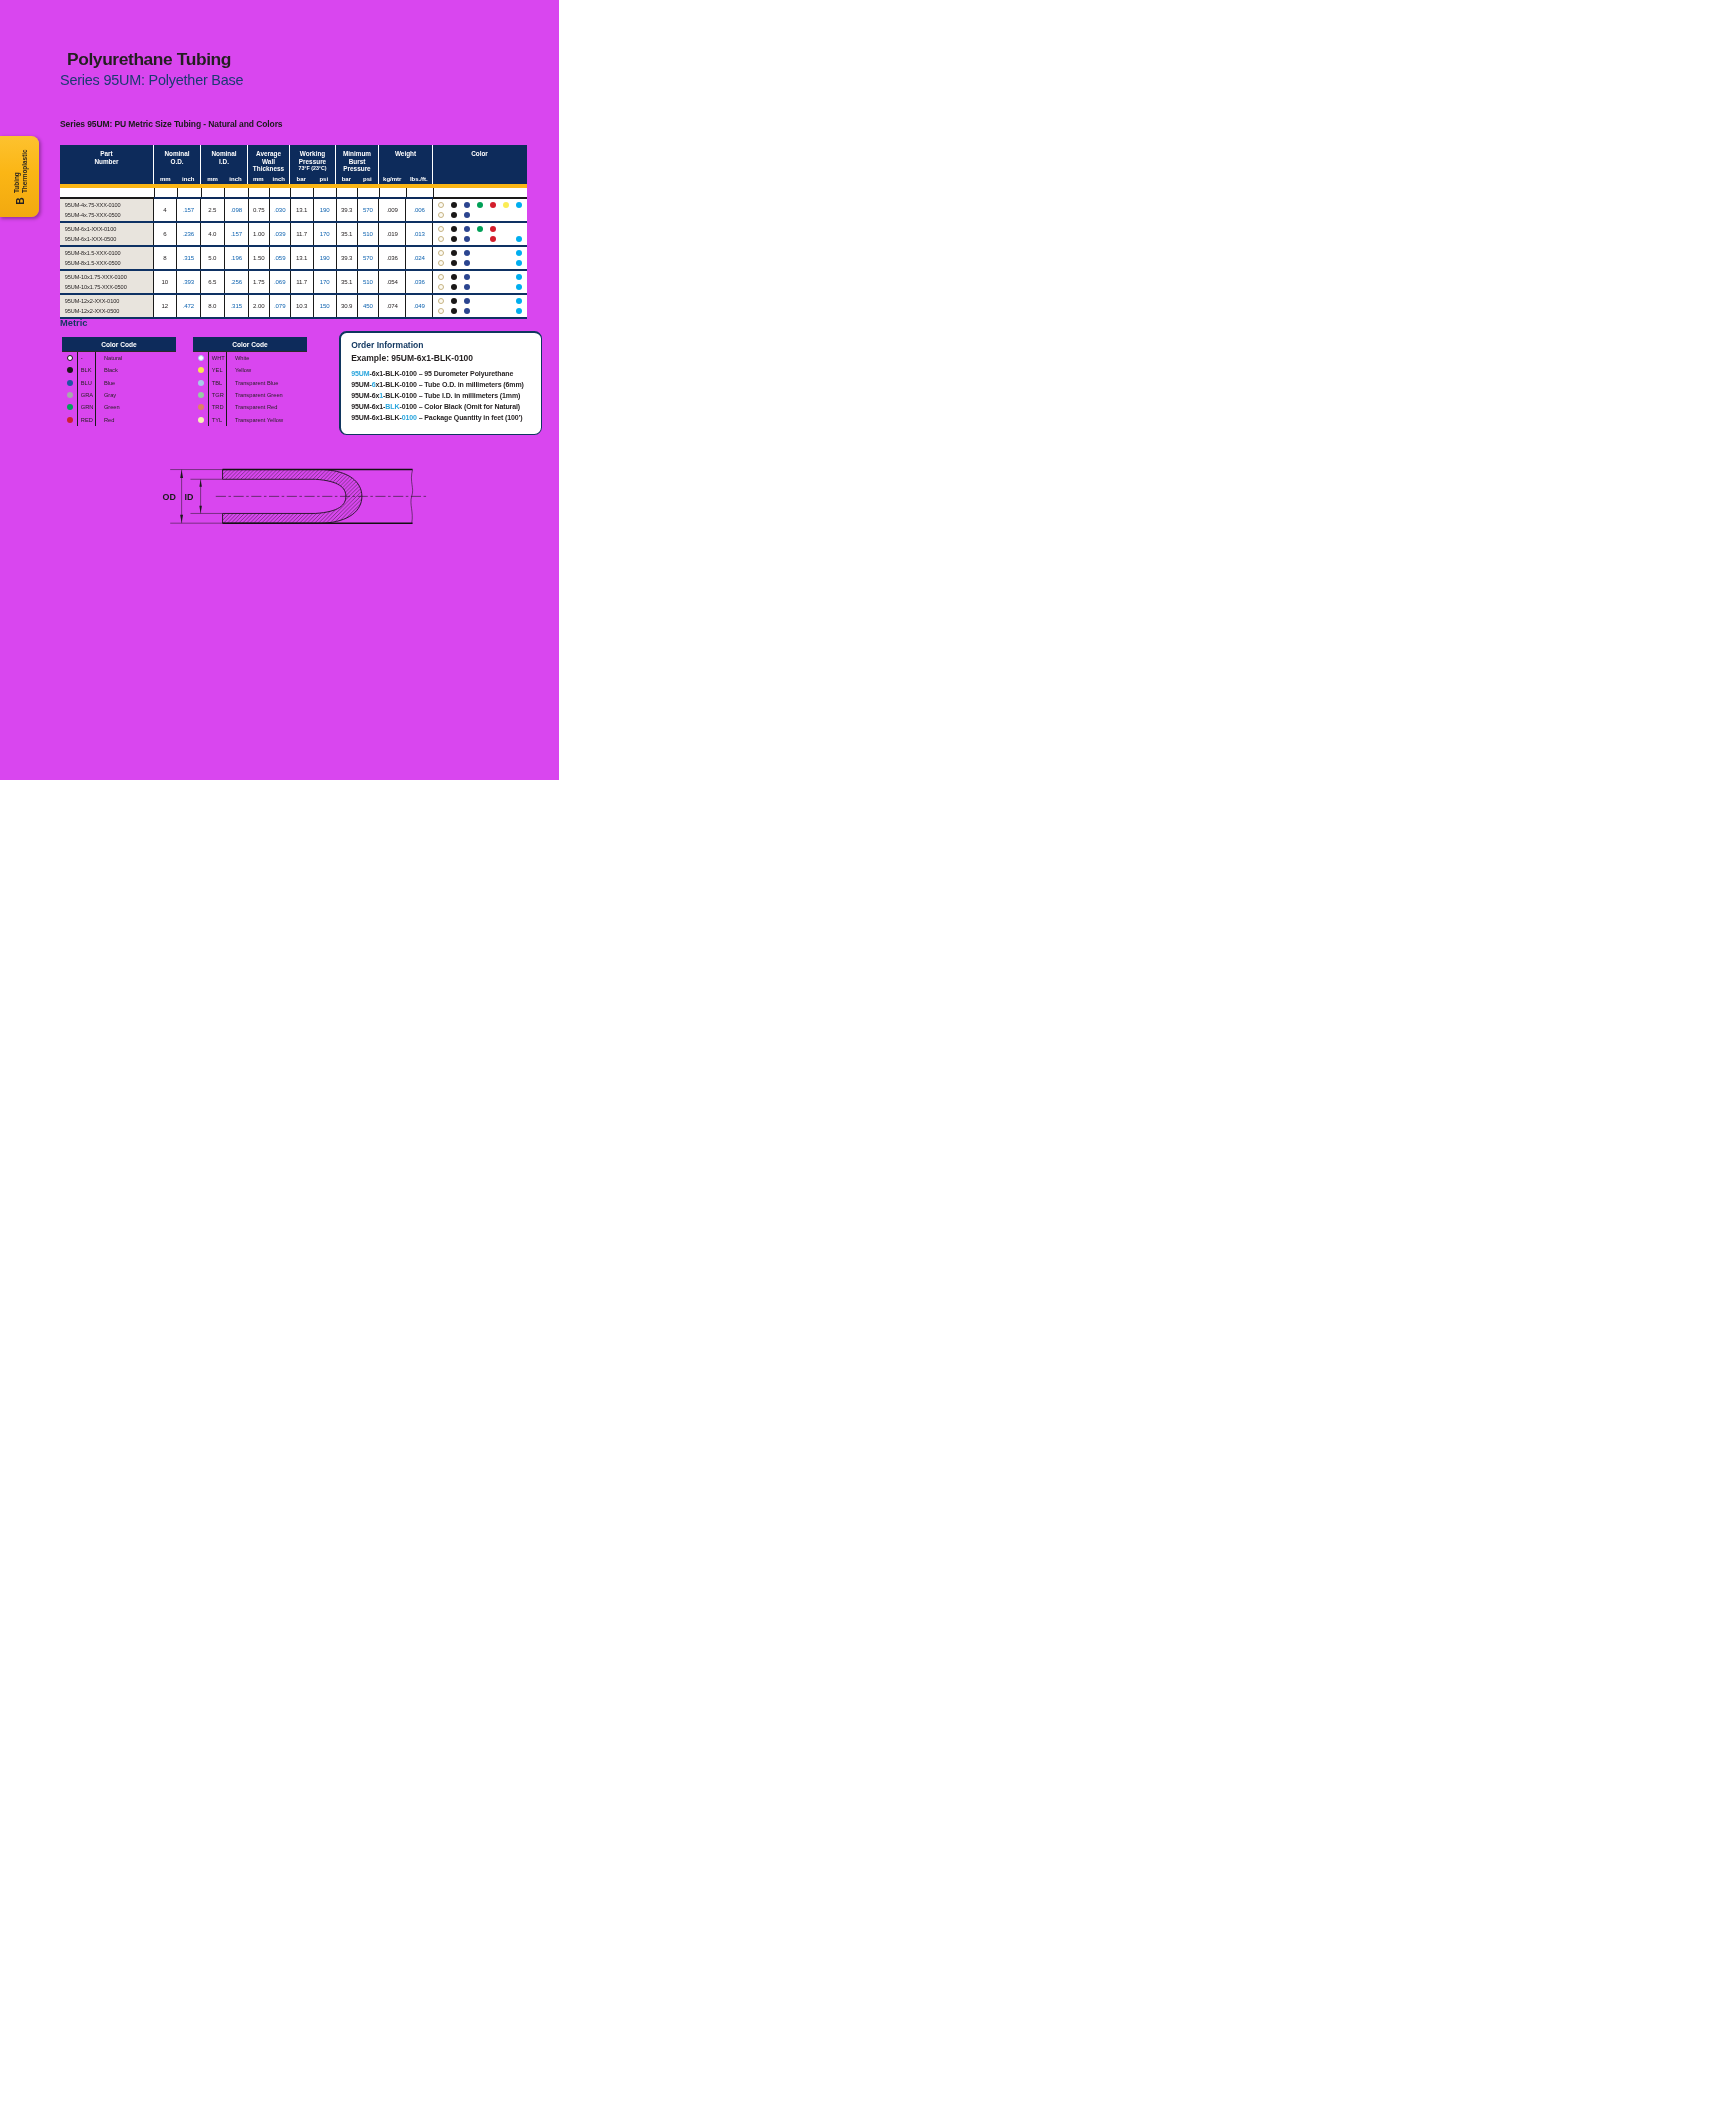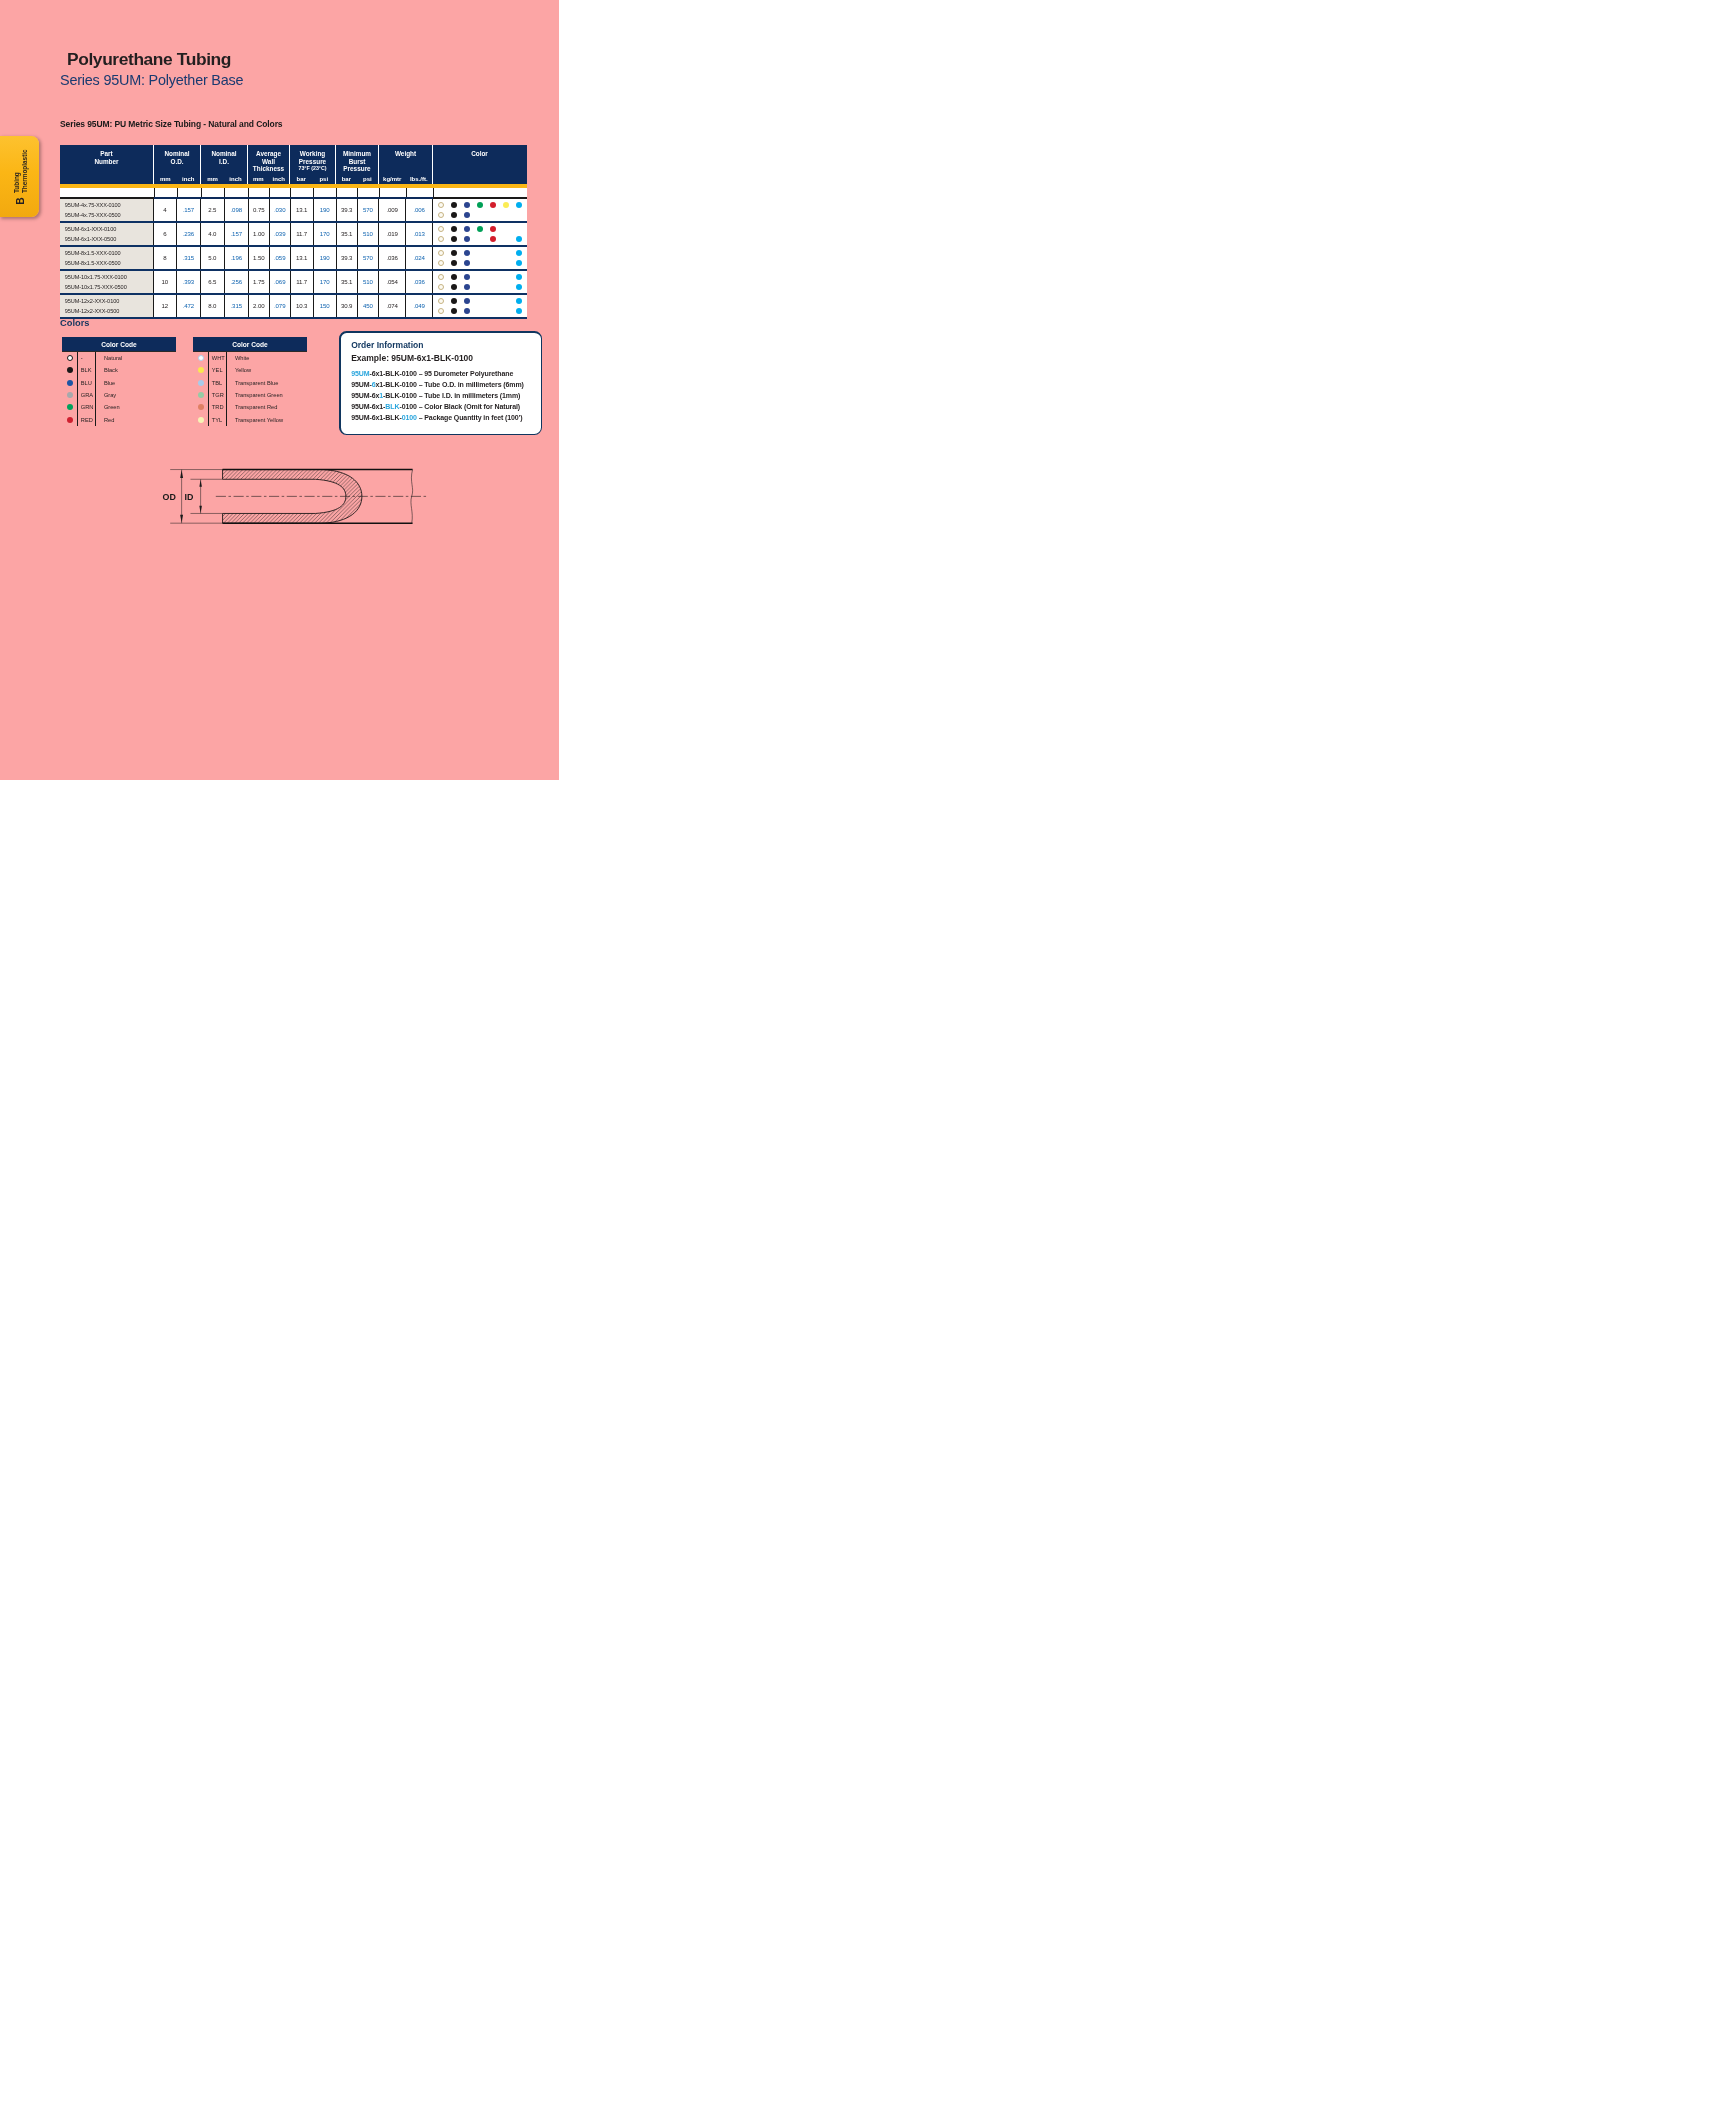--- a/index.html
+++ b/index.html
@@ -1,17 +1,17 @@
 <!DOCTYPE html>
 <html style="font-size:6.8px"><head>
 <meta charset="utf-8">
 <style>
   * { margin:0; padding:0; box-sizing:border-box; }
   body { background:#ffffff; font-family:"Liberation Sans","DejaVu Sans",sans-serif; }
-  .page { position:relative; width:559px; height:780px; background:#fca5a5; overflow:hidden; }
+  .page { position:relative; width:559px; height:780px; background:#d946ef; overflow:hidden; }
 
   
   .side-tab { position:absolute; left:0; top:136px; width:39px; height:81px;
     background:linear-gradient(180deg,#fdc22f 0%,#fbb615 45%,#f2a90f 100%);
     border-radius:0 7.6px 7.6px 0; box-shadow:1.3px 1.7px 3.4px rgba(0,0,0,0.30); }
   .tab-rot { position:absolute; left:50%; top:50%; width:81px; height:39px;
     transform:translate(-50%,-50%) rotate(-90deg);
     display:flex; align-items:center; justify-content:center; gap:4.2px; }
   .tab-letter { font-size:10.2px; font-weight:bold; color:#231f20; }
   .tab-label { font-size:6.4px; font-weight:bold; color:#231f20; line-height:1.15; }
@@ -455,21 +455,21 @@
               <div class="dot-slot"></div>
               <div class="dot-slot">
                 <span class="dot" style="background: rgb(0, 174, 239);"></span>
               </div>
             </div>
           </div>
         </div>
       </div>
   </div>
 
-  <div class="colors-heading">Colors</div>
+  <div class="colors-heading">Metric</div>
   <div class="cc-table" style="left:62px; width:114px">
     <div class="cc-header">Color Code</div>
     <div class="cc-body">
         <div class="cc-row">
           <div class="cc-swatch-col">
             <span class="cc-dot" style="background: rgb(255, 255, 255); border: 0.6px solid rgb(26, 24, 24);"></span>
           </div>
           <div class="cc-code">-</div>
           <div class="cc-name">Natural</div>
         </div>

